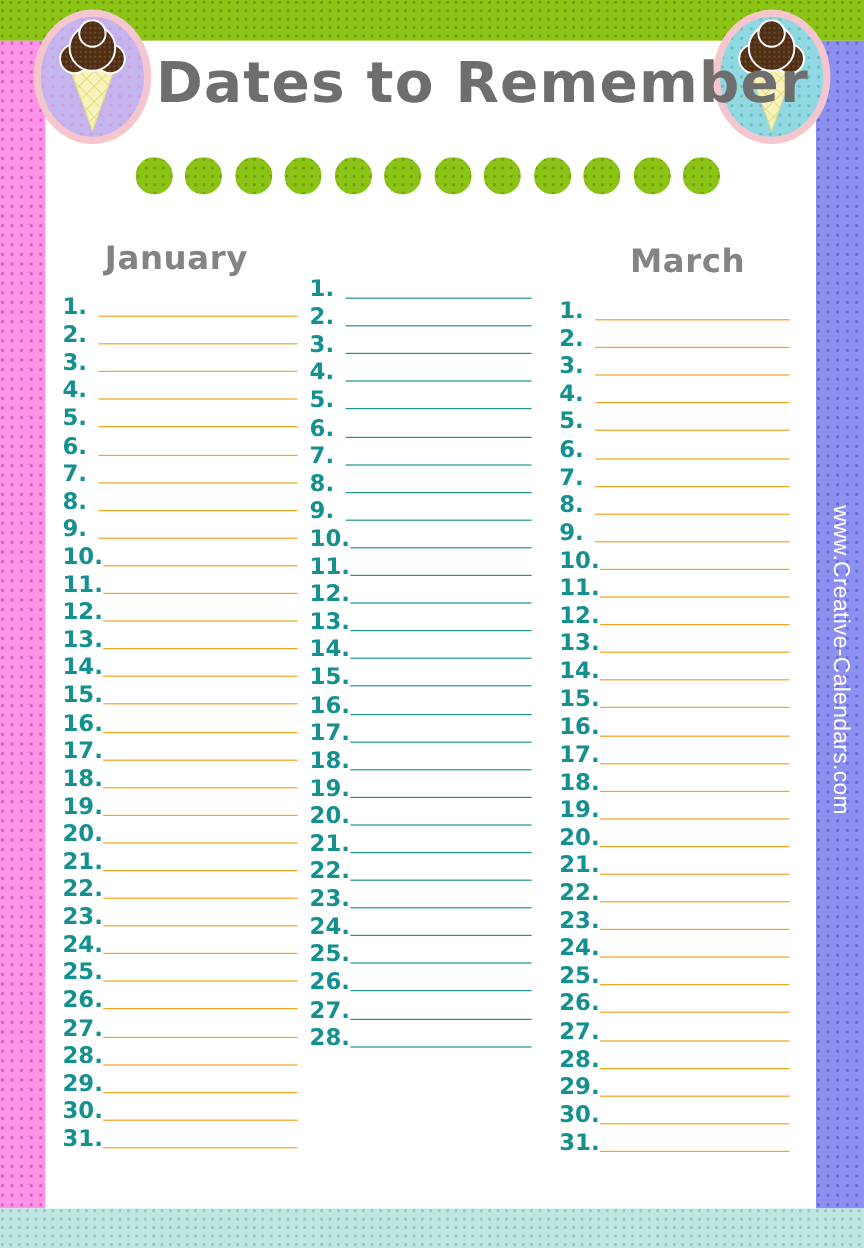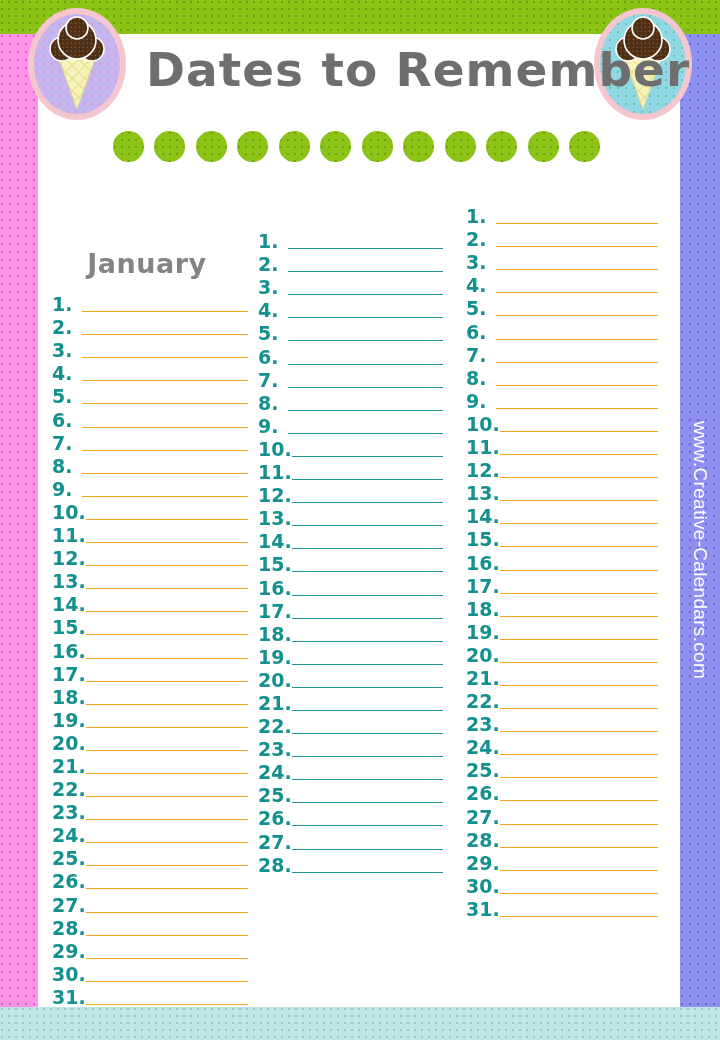--- a/index.html
+++ b/index.html
@@ -118,21 +118,20 @@
     left: 130px; top: 41px;
     width: 460px;
     text-align: center;
     color: #6e6e6e;
     font-family: "DejaVu Sans", sans-serif;
     font-size: 47px;
     font-weight: bold;
     letter-spacing: 1px;
     line-height: 58px;
     white-space: nowrap;
-    margin-left: 16px;
   }
 
   
   .dot-row {
     position: absolute;
     left: 113px; top: 129px;
     width: 487px;
     height: 34px;
     display: flex;
     justify-content: space-between;
@@ -159,21 +158,21 @@
   .month-name {
     text-align: center;
     color: #848484;
     font-family: "DejaVu Sans", sans-serif;
     font-size: 27px;
     font-weight: bold;
     letter-spacing: 0.5px;
     margin-bottom: 12px;
     white-space: nowrap;
   }
-  .col-jan .month-name { padding-right: 6px; margin-top: 48px; }
+  .col-jan .month-name { padding-right: 6px; }
   .col-feb .month-name { padding-left: 12px; }
   .col-mar .month-name { padding-left: 22px; }
 
   .rows { display: block; }
 
   .row {
     display: flex;
     align-items: flex-end;
     height: 23.1px;
   }
@@ -505,20 +504,21 @@
           <span class="rule"></span>
         </div>
         <div class="row">
           <span class="num">28.</span>
           <span class="rule"></span>
         </div>
       </div>
   </div>
 
   <div class="col col-mar">
+    <div class="month-name">March</div>
     <div class="rows">
         <div class="row">
           <span class="num">1.</span>
           <span class="rule"></span>
         </div>
         <div class="row">
           <span class="num">2.</span>
           <span class="rule"></span>
         </div>
         <div class="row">

